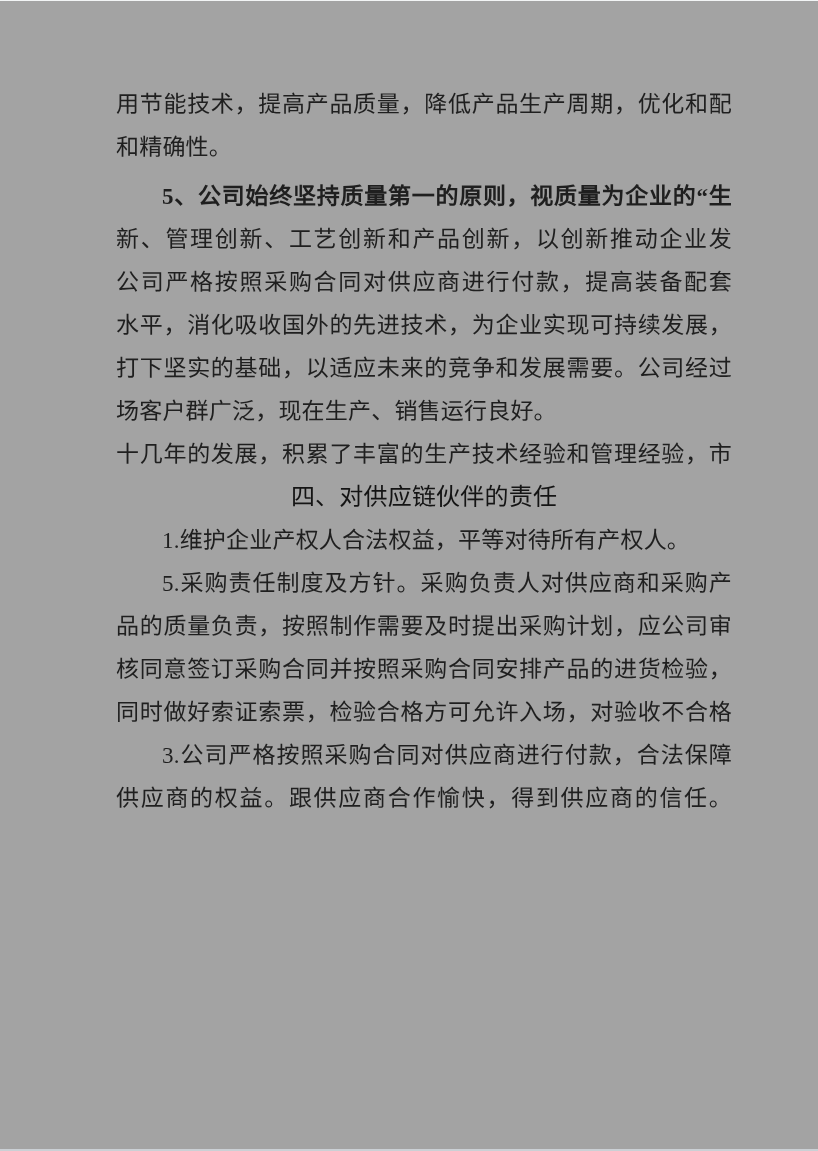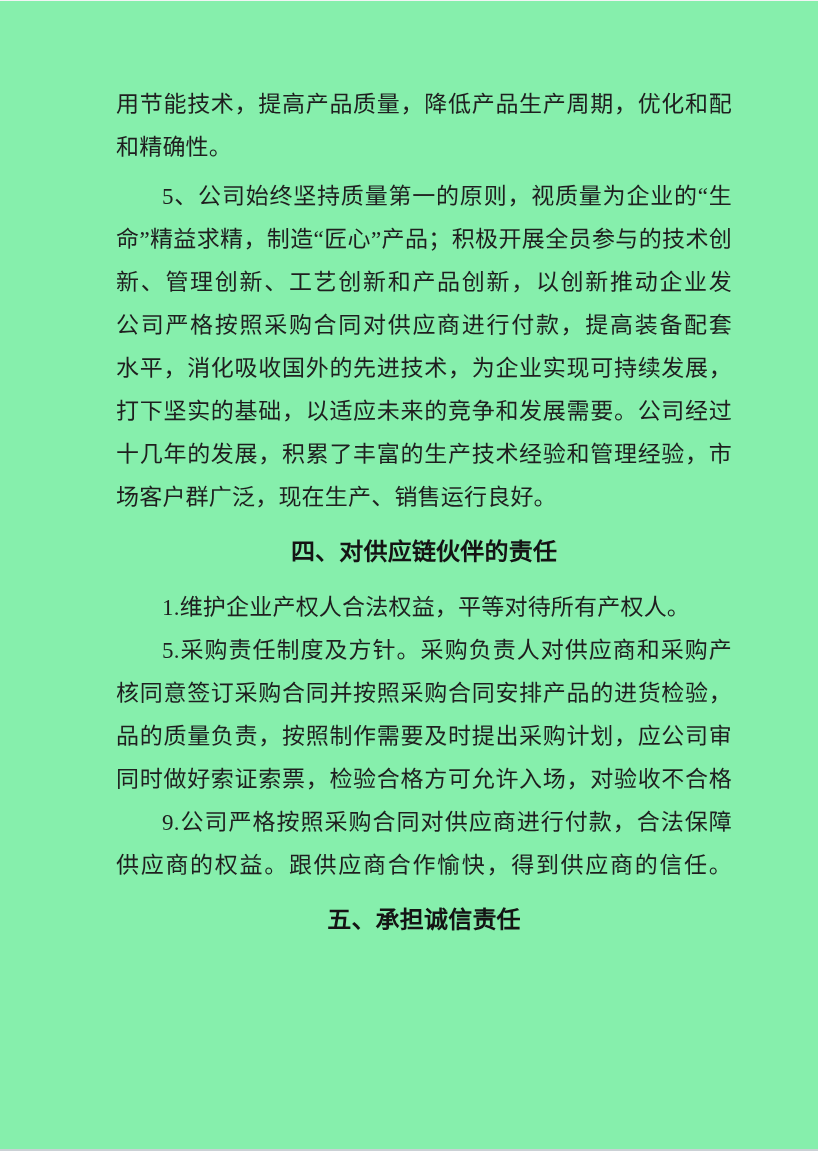--- a/index.html
+++ b/index.html
@@ -11,21 +11,21 @@
     width: 818px;
     height: 1151px;
     background: #ffffff;
     font-family: "Liberation Serif", "DejaVu Serif", serif;
     color: #1f1f1f;
     overflow: hidden;
   }
   .page {
     position: absolute;
     inset: 0;
-    background: #86efac;
+    background: #a3a3a3;
     border-top: 1px solid #f2f4f5;
   }
   .page-bottom-edge {
     position: absolute;
     left: 0;
     right: 0;
     bottom: 0;
     height: 2px;
     background: #cbd0d5;
   }
@@ -39,59 +39,57 @@
     font-size: 23px;
     height: 43px;
     line-height: 43px;
     text-align: justify;
     overflow: hidden;
     letter-spacing: 0.2px;
   }
   .full { text-align-last: justify; }
   .end  { text-align: right; text-align-last: left; }
   .indent { text-indent: 2em; }
-  .sp { margin-top: 6px; }
+  .sp { margin-top: 6px; font-weight: bold; }
   .heading {
-    margin: 12px;
+    margin: 0;
     font-size: 24px;
-    font-weight: 700;
+    font-weight: 400;
     height: 43px;
     line-height: 43px;
     text-align: center;
     text-align-last: center;
     color: #141414;
   }
 </style>
 </head>
 <body>
 
 <div class="page">
   <div class="content">
 
     <div class="ln full">用节能技术，提高产品质量，降低产品生产周期，优化和配</div>
     <div class="ln end">和精确性。</div>
 
     <div class="ln full indent sp">5、公司始终坚持质量第一的原则，视质量为企业的“生</div>
-    <div class="ln full">命”精益求精，制造“匠心”产品；积极开展全员参与的技术创</div>
     <div class="ln full">新、管理创新、工艺创新和产品创新，以创新推动企业发展。</div>
     <div class="ln full">公司严格按照采购合同对供应商进行付款，提高装备配套</div>
     <div class="ln full">水平，消化吸收国外的先进技术，为企业实现可持续发展，</div>
     <div class="ln full">打下坚实的基础，以适应未来的竞争和发展需要。公司经过</div>
+    <div class="ln end">场客户群广泛，现在生产、销售运行良好。</div>
     <div class="ln full">十几年的发展，积累了丰富的生产技术经验和管理经验，市</div>
-    <div class="ln end">场客户群广泛，现在生产、销售运行良好。</div>
 
     <h2 class="ln heading">四、对供应链伙伴的责任</h2>
 
     <div class="ln end indent">1.维护企业产权人合法权益，平等对待所有产权人。</div>
 
     <div class="ln full indent">5.采购责任制度及方针。采购负责人对供应商和采购产</div>
+    <div class="ln full">品的质量负责，按照制作需要及时提出采购计划，应公司审</div>
     <div class="ln full">核同意签订采购合同并按照采购合同安排产品的进货检验，</div>
-    <div class="ln full">品的质量负责，按照制作需要及时提出采购计划，应公司审</div>
     <div class="ln full">同时做好索证索票，检验合格方可允许入场，对验收不合格</div>
 
-    <div class="ln full indent">9.公司严格按照采购合同对供应商进行付款，合法保障</div>
+    <div class="ln full indent">3.公司严格按照采购合同对供应商进行付款，合法保障</div>
     <div class="ln full">供应商的权益。跟供应商合作愉快，得到供应商的信任。</div>
 
-    <h2 class="ln heading">五、承担诚信责任</h2>
 
   </div>
   <div class="page-bottom-edge"></div>
 </div>
 
 </body></html>

